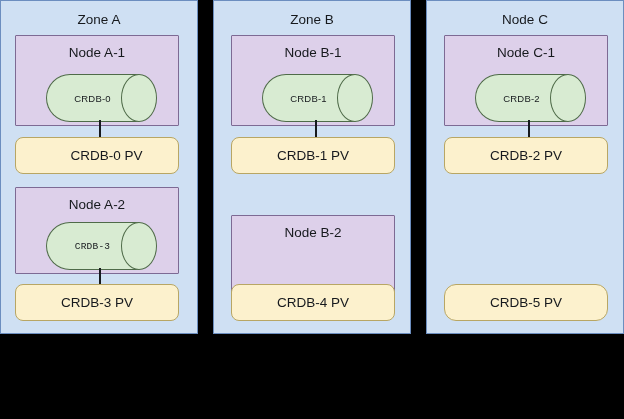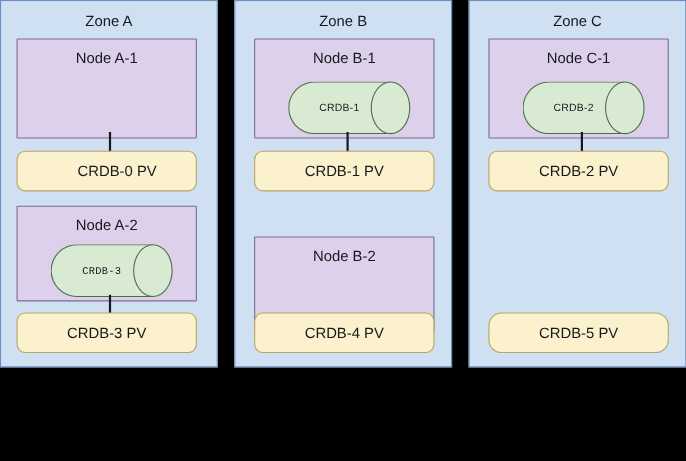--- a/index.html
+++ b/index.html
@@ -127,20 +127,25 @@
 </head>
 <body>
 
 <div id="canvas">
 
   <div class="zone" style="left:0px; width:198px;">
     <div class="zone-title">Zone A</div>
 
     <div class="node" style="left:14px; top:34px; width:164px; height:91px;">
       <div class="node-title">Node A-1</div>
+      <div class="cyl" style="left:30px; top:38px;">
+        <div class="cyl-body"></div>
+        <div class="cyl-cap"></div>
+        <div class="cyl-label">CRDB-0</div>
+      </div>
     </div>
     <div class="connector" style="left:98px; top:119px; height:18px;"></div>
     <div class="pv" style="left:14px; top:136px; width:164px;padding-left:19px;">CRDB-0 PV</div>
 
     <div class="node" style="left:14px; top:186px; width:164px; height:87px;">
       <div class="node-title">Node A-2</div>
       <div class="cyl" style="left:30px; top:34px;font-family:Liberation Mono, monospace;">
         <div class="cyl-body"></div>
         <div class="cyl-cap"></div>
         <div class="cyl-label">CRDB-3</div>
@@ -164,21 +169,21 @@
     <div class="connector" style="left:101px; top:119px; height:18px;"></div>
     <div class="pv" style="left:17px; top:136px; width:164px;">CRDB-1 PV</div>
 
     <div class="node" style="left:17px; top:186px; width:164px; height:87px;margin-top:28px;">
       <div class="node-title">Node B-2</div>
     </div>
     <div class="pv" style="left:17px; top:283px; width:164px;">CRDB-4 PV</div>
   </div>
 
   <div class="zone" style="left:426px; width:198px;">
-    <div class="zone-title">Zone C</div>
+    <div class="zone-title">Node C</div>
 
     <div class="node" style="left:17px; top:34px; width:164px; height:91px;">
       <div class="node-title">Node C-1</div>
       <div class="cyl" style="left:30px; top:38px;">
         <div class="cyl-body"></div>
         <div class="cyl-cap"></div>
         <div class="cyl-label">CRDB-2</div>
       </div>
     </div>
     <div class="connector" style="left:101px; top:119px; height:18px;"></div>

